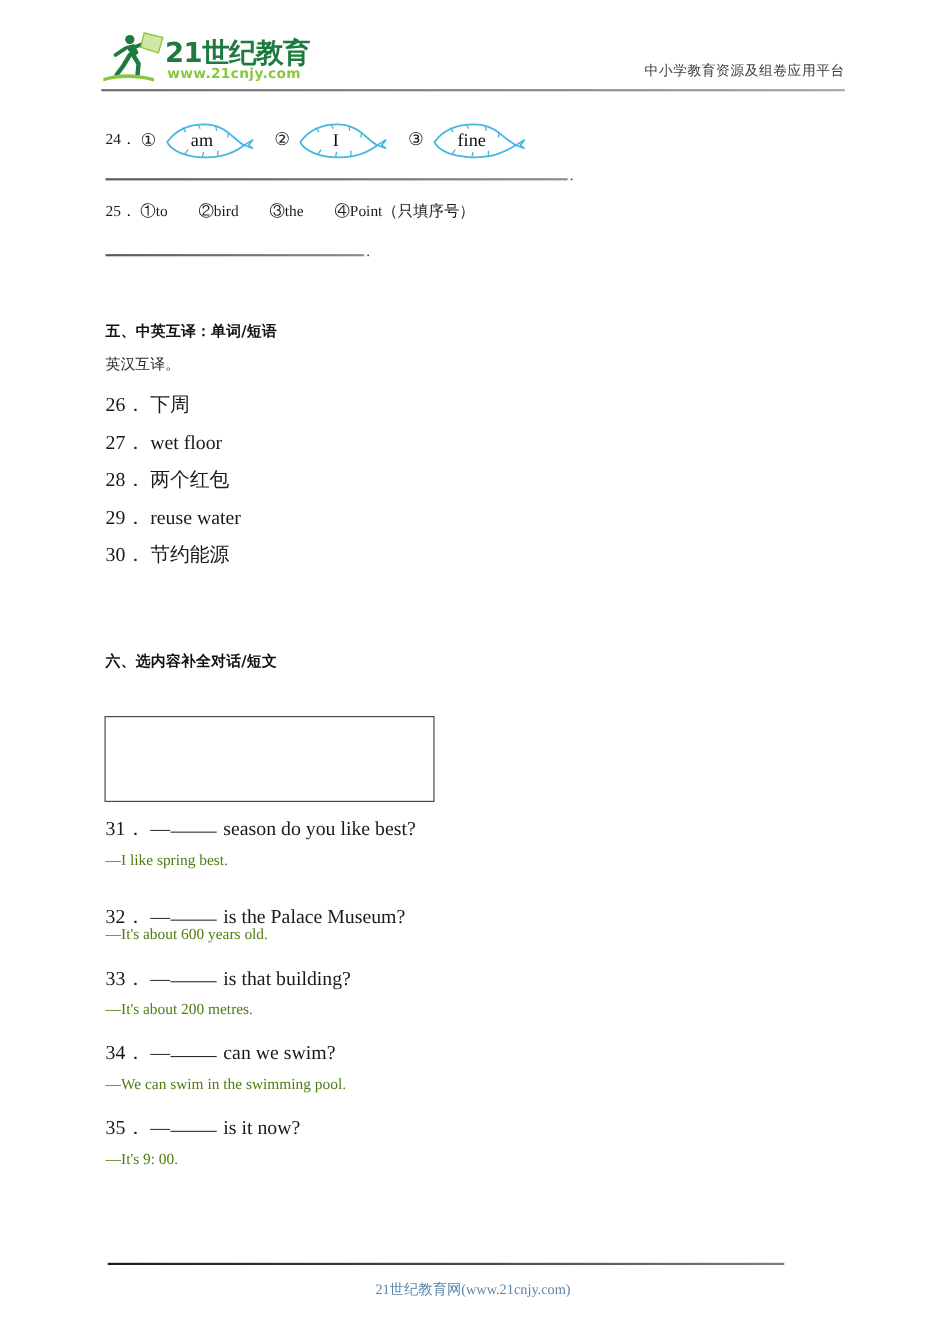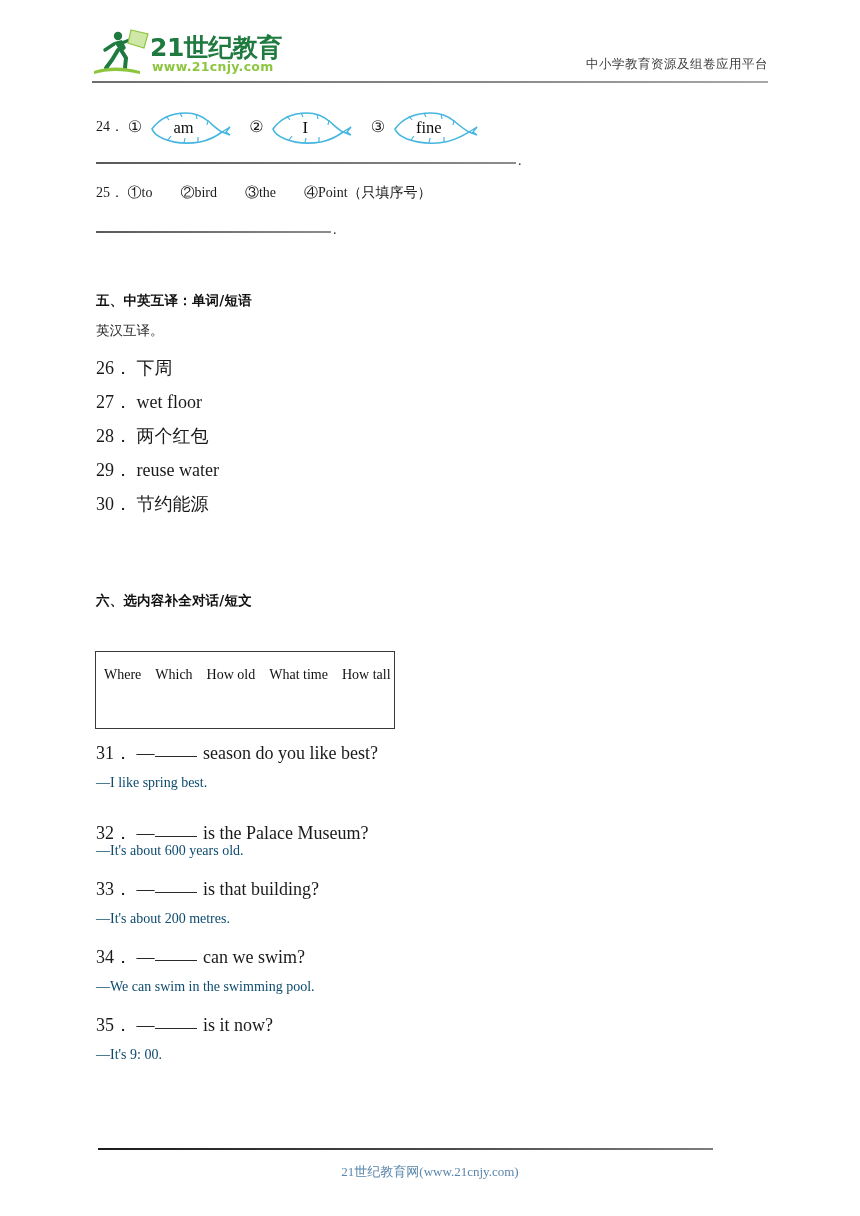--- a/index.html
+++ b/index.html
@@ -160,21 +160,21 @@
   
   .dlg-q {
     position: absolute;
     font-size: 18px;
     color: #1a1a1a;
     white-space: nowrap;
   }
   .dlg-a {
     position: absolute;
     font-size: 14px;
-    color: #0c4a6e;
+    color: #4d7c0f;
     white-space: nowrap;
   }
   .blank {
     display: inline-block;
     width: 42px;
     border-bottom: 1.3px solid #2b2b2b;
     margin: 0 2px 0 0;
     vertical-align: 2px;
     height: 12px;
   }
@@ -299,21 +299,20 @@
     <span>reuse water</span>
   </div>
   <div class="trans-item" style="left:96px; top:492px;">
     <span>30．</span>
     <span>节约能源</span>
   </div>
 
   <div class="sec-head" style="left:96px; top:592px;">六、选内容补全对话/短文</div>
 
   <div class="wordbox">
-    <div class="wordbox-row r1">Where　Which　How old　What time　How tall</div>
   </div>
 
   <div class="dlg-q" style="left:96px; top:741px;">
     <span>31．</span>
     <span>—</span><span class="blank"></span>
     <span>season do you like best?</span>
   </div>
   <div class="dlg-a" style="left:96px; top:775px;">—I like spring best.</div>
 
   <div class="dlg-q" style="left:96px; top:809px;margin-top:12px;">

